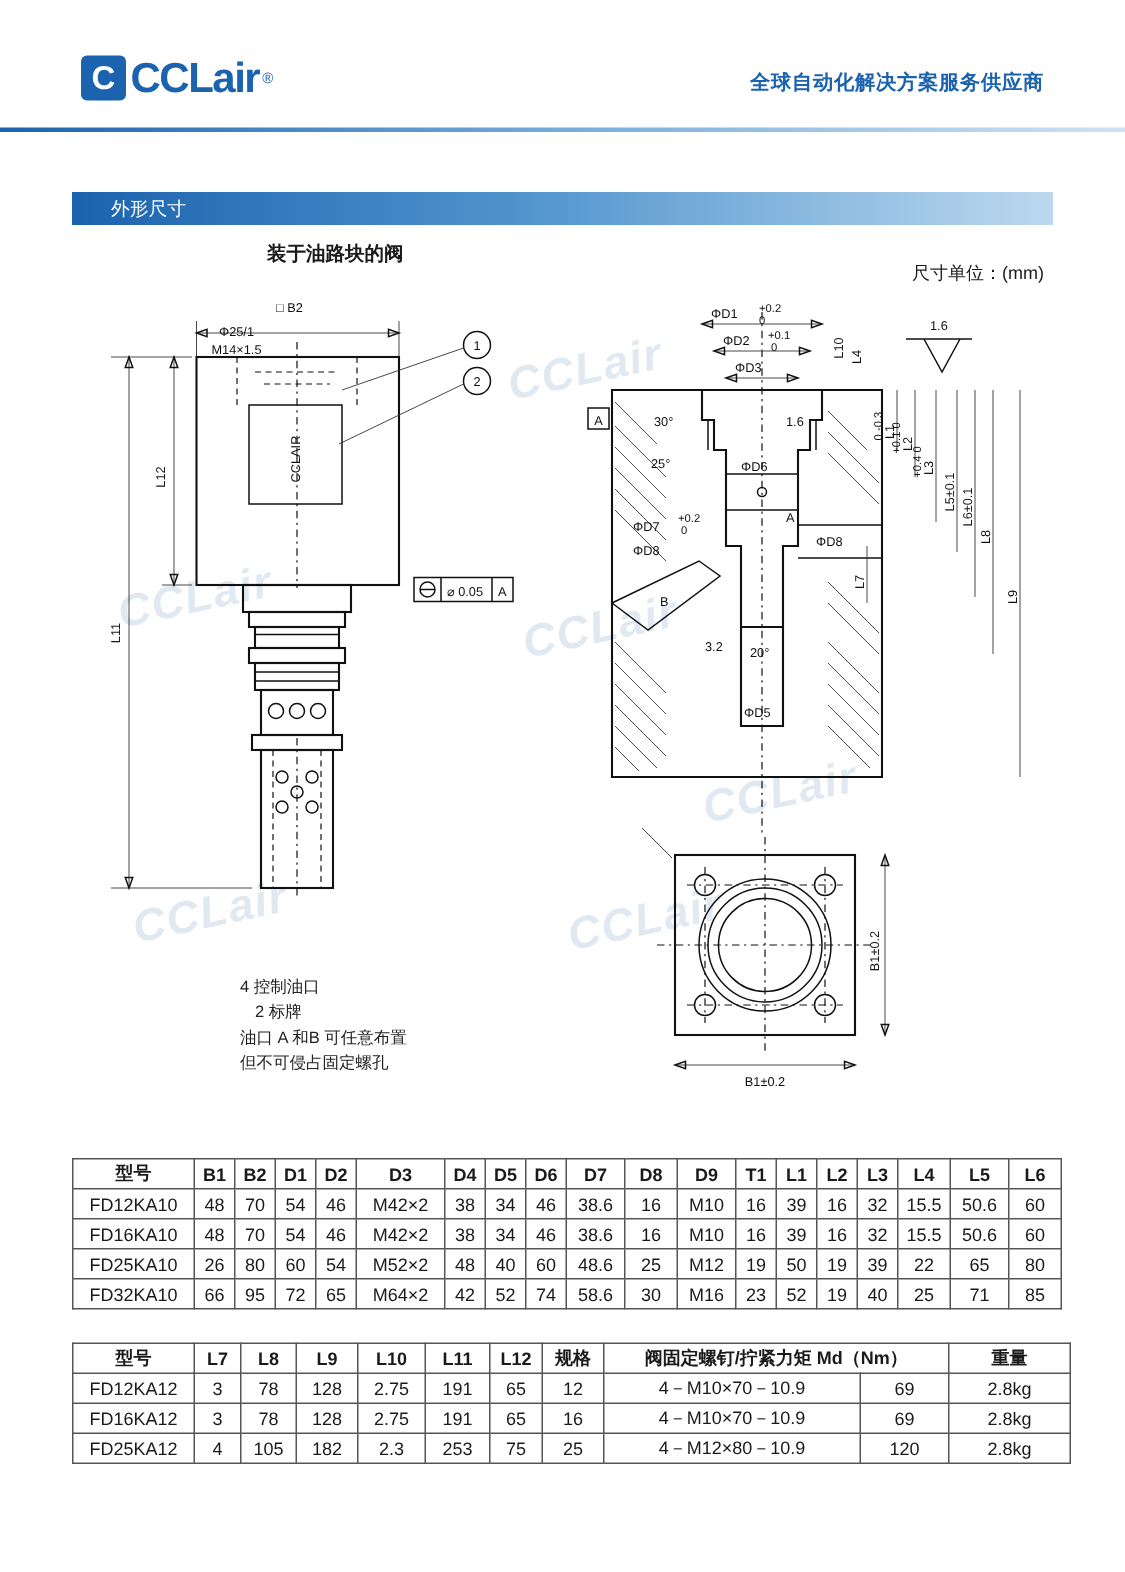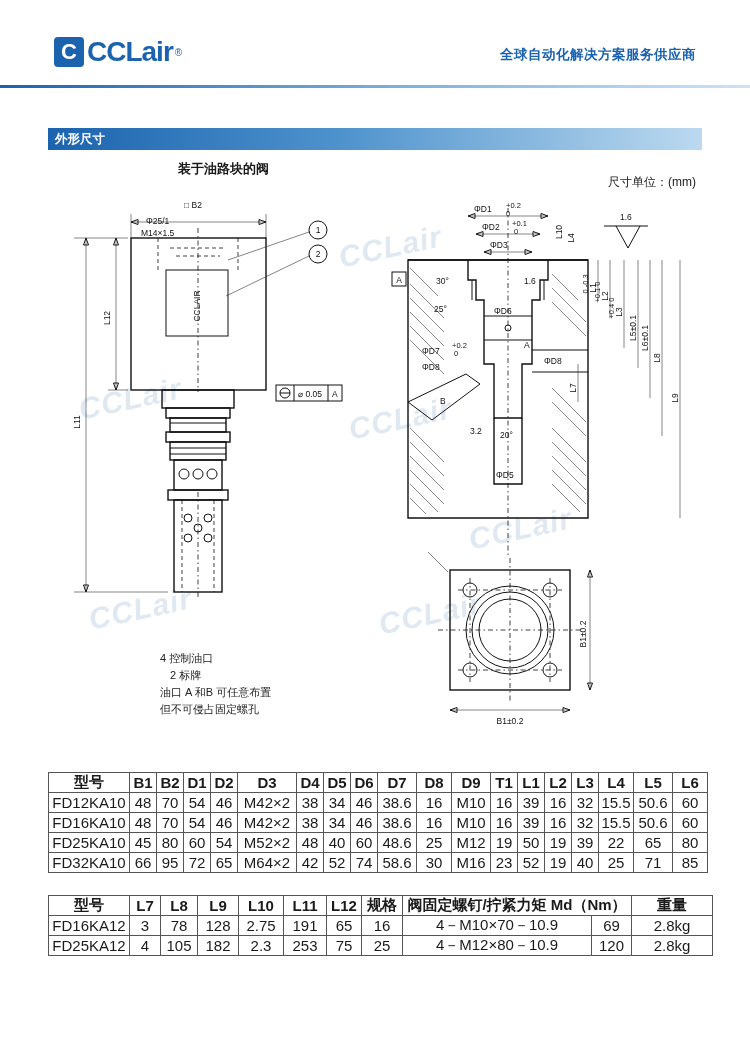--- a/index.html
+++ b/index.html
@@ -32,39 +32,39 @@
     position:absolute;left:0;top:85px;width:750px;height:3px;
     background:linear-gradient(to right,#1b63ae 0%,#7fb2de 55%,#cfe2f2 100%);
   }
 
   
   .section-bar{
     position:absolute;left:48px;top:128px;width:654px;height:22px;
     background:linear-gradient(to right,#1b63ae 0%,#4f93cd 45%,#bcd9ef 100%);
   }
   .section-bar span{
-    color:#fff;font-size:12.5px;font-weight:bold;line-height:22px;padding-left:7px;
+    color:#fff;font-size:12.5px;font-weight:normal;line-height:22px;padding-left:26px;
   }
 
   
   .drawing{position:absolute;left:48px;top:152px;width:654px;height:610px;}
   .cap-title{position:absolute;left:130px;top:8px;font-size:13px;font-weight:bold;}
   .units{position:absolute;right:6px;top:22px;font-size:12px;}
 
   .note{position:absolute;font-size:11px;line-height:17px;color:#222;}
 
   
   .wm{
     position:absolute;color:#dbe6ef;font-weight:bold;font-style:italic;
     font-size:30px;letter-spacing:1px;user-select:none;
     transform:rotate(-12deg);opacity:.85;
   }
 
   
-  table{border-collapse:collapse;font-size:15px;}
+  table{border-collapse:collapse;font-size:12px;}
   .tbl{position:absolute;}
   .tbl th,.tbl td{
     border:1px solid #555;text-align:center;
     padding:0;height:19px;white-space:nowrap;
   }
   .tbl th{font-weight:bold;background:#fff;}
   #table1{left:48px;top:772px;}
   #table2{left:48px;top:895px;}
 
   .footer{
@@ -418,21 +418,21 @@
         <td>16</td>
         <td>39</td>
         <td>16</td>
         <td>32</td>
         <td>15.5</td>
         <td>50.6</td>
         <td>60</td>
       </tr>
       <tr>
         <td>FD25KA10</td>
-        <td>45</td>
+        <td>26</td>
         <td>80</td>
         <td>60</td>
         <td>54</td>
         <td>M52×2</td>
         <td>48</td>
         <td>40</td>
         <td>60</td>
         <td>48.6</td>
         <td>25</td>
         <td>M12</td>
@@ -478,20 +478,33 @@
         <th style="width:44px">L10</th>
         <th style="width:42px">L11</th>
         <th style="width:34px">L12</th>
         <th style="width:40px">规格</th>
         <th colspan="2" style="width:228px">阀固定螺钉/拧紧力矩 Md（Nm）</th>
         <th style="width:80px">重量</th>
       </tr>
     </thead>
     <tbody>
       <tr>
+        <td>FD12KA12</td>
+        <td>3</td>
+        <td>78</td>
+        <td>128</td>
+        <td>2.75</td>
+        <td>191</td>
+        <td>65</td>
+        <td>12</td>
+        <td style="width:170px">4－M10×70－10.9</td>
+        <td style="width:58px">69</td>
+        <td>2.8kg</td>
+      </tr>
+      <tr>
         <td>FD16KA12</td>
         <td>3</td>
         <td>78</td>
         <td>128</td>
         <td>2.75</td>
         <td>191</td>
         <td>65</td>
         <td>16</td>
         <td>4－M10×70－10.9</td>
         <td>69</td>

